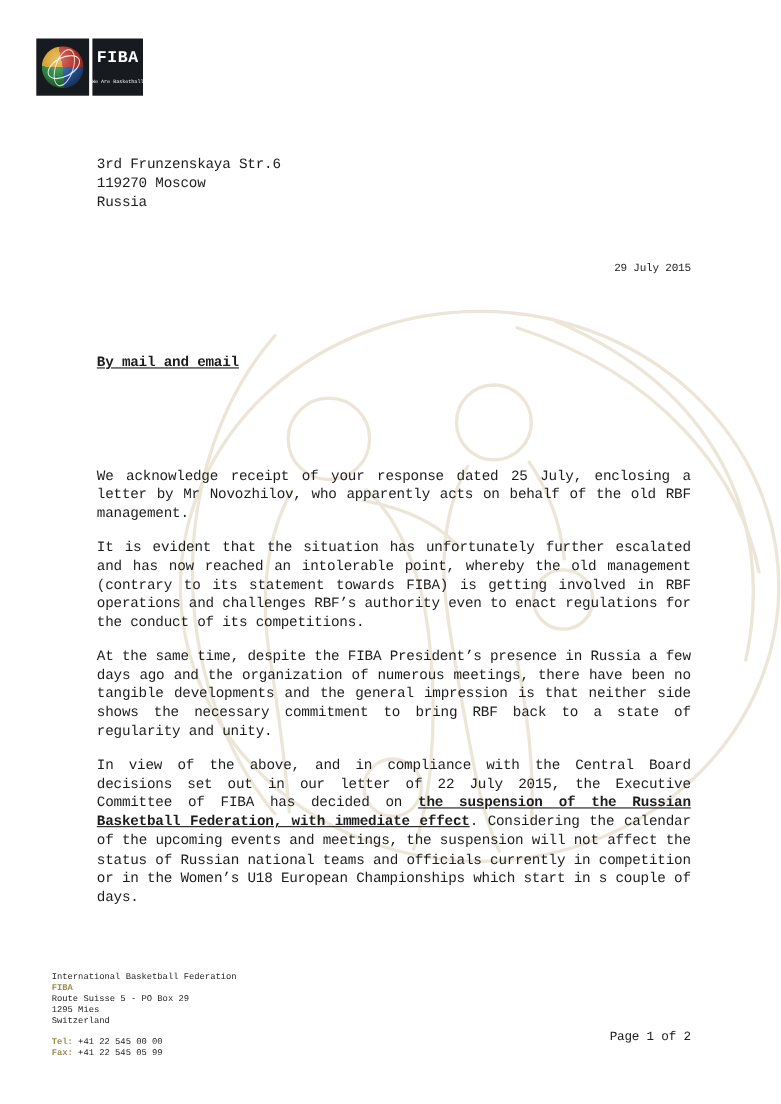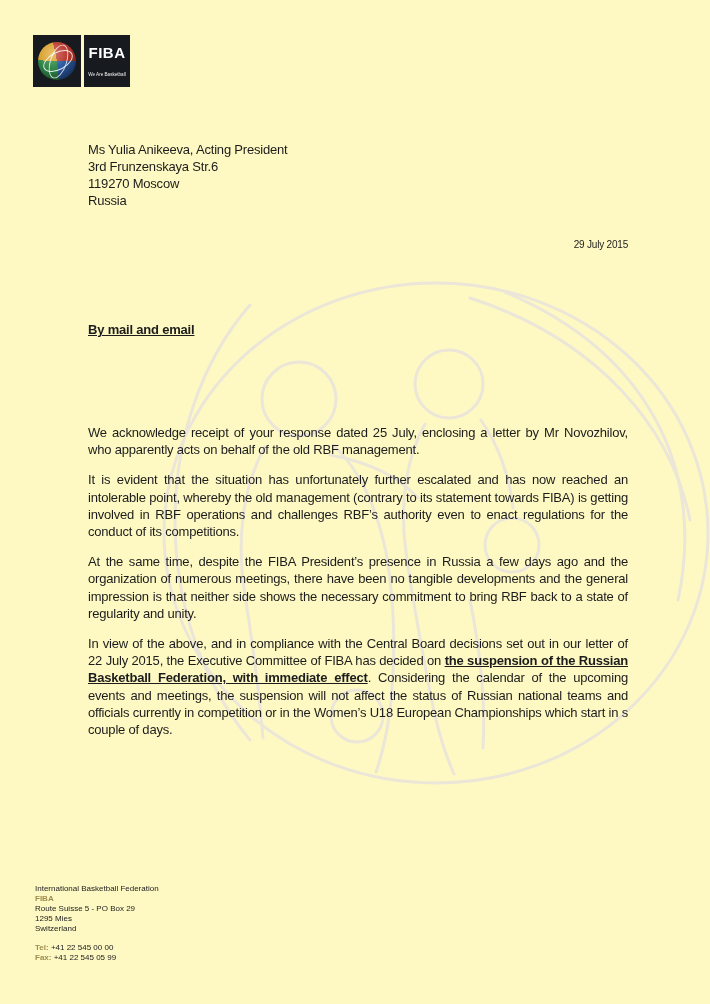--- a/index.html
+++ b/index.html
@@ -1,18 +1,18 @@
 <!DOCTYPE html>
 <html><head>
 <meta charset="utf-8">
 <style>
   html,body{margin:0;padding:0;background:#e8e8e8;}
   .page{
-    position:relative;width:710px;height:1004px;background:#fef9c3;
-    font-family:Liberation Sans, sans-serif;color:#1c1c1c;overflow:hidden;
+    position:relative;width:710px;height:1004px;background:#ffffff;
+    font-family:Liberation Mono, monospace;color:#1c1c1c;overflow:hidden;
     margin:0 auto;
   }
   .layer{position:absolute;z-index:1;}
   .watermark{position:absolute;left:0;top:0;z-index:0;}
 
   
   .logo{left:33px;top:35px;display:flex;gap:3px;}
   .logo-block{width:48px;height:52px;background:#171a1f;display:flex;flex-direction:column;align-items:center;justify-content:center;}
   .logo-block.text{width:46px;justify-content:flex-start;}
   .globe{
@@ -36,21 +36,21 @@
   .recipient{left:88px;top:141px;font-size:13px;line-height:17px;letter-spacing:-0.2px;}
   .recipient .org{font-weight:bold;}
   .date-line{left:88px;top:228px;width:540px;text-align:right;font-size:10px;letter-spacing:-0.2px;margin-top:11px;}
   .subject{left:88px;top:322px;font-size:13px;font-weight:bold;text-decoration:underline;letter-spacing:-0.2px;}
   .letter-body{left:88px;top:424px;width:540px;font-size:13px;line-height:17.2px;letter-spacing:-0.2px;}
   .salutation{margin:0 0 17px 0;}
   .letter-body p{margin:0 0 13px 0;text-align:justify;}
   .emphasis{font-weight:bold;text-decoration:underline;}
 
   
-  .footer{left:35px;top:884px;font-size:8px;line-height:10px;color:#222;}
+  .footer{left:47px;top:884px;font-size:8px;line-height:10px;color:#222;}
   .gold{color:#9e8d4e;font-weight:bold;}
   .contact{margin-top:9px;}
   .page-num{left:88px;top:936px;width:540px;text-align:right;font-size:11.5px;letter-spacing:-0.2px;}
 </style>
 </head>
 <body>
 
 <div class="page">
 
   <svg class="watermark" width="710" height="1004" viewBox="0 0 710 1004" aria-hidden="true">
@@ -76,21 +76,20 @@
     <div class="logo-block">
       <div class="globe"></div>
     </div>
     <div class="logo-block text">
       <div class="brand">FIBA</div>
       <div class="tagline">We Are Basketball</div>
     </div>
   </header>
 
   <div class="layer recipient">
-    <div>Ms Yulia Anikeeva, Acting President</div>
     <div>3rd Frunzenskaya Str.6</div>
     <div>119270 Moscow</div>
     <div>Russia</div>
   </div>
 
   <div class="layer date-line">29 July 2015</div>
 
   <div class="layer subject">By mail and email</div>
 
   <div class="layer letter-body">
@@ -105,14 +104,15 @@
     <div class="gold">FIBA</div>
     <div>Route Suisse 5 - PO Box 29</div>
     <div>1295 Mies</div>
     <div>Switzerland</div>
     <div class="contact">
       <div><span class="gold">Tel:</span> <span>+41 22 545 00 00</span></div>
       <div><span class="gold">Fax:</span> <span>+41 22 545 05 99</span></div>
     </div>
   </footer>
 
+  <div class="layer page-num">Page 1 of 2</div>
 
 </div>
 
 </body></html>

